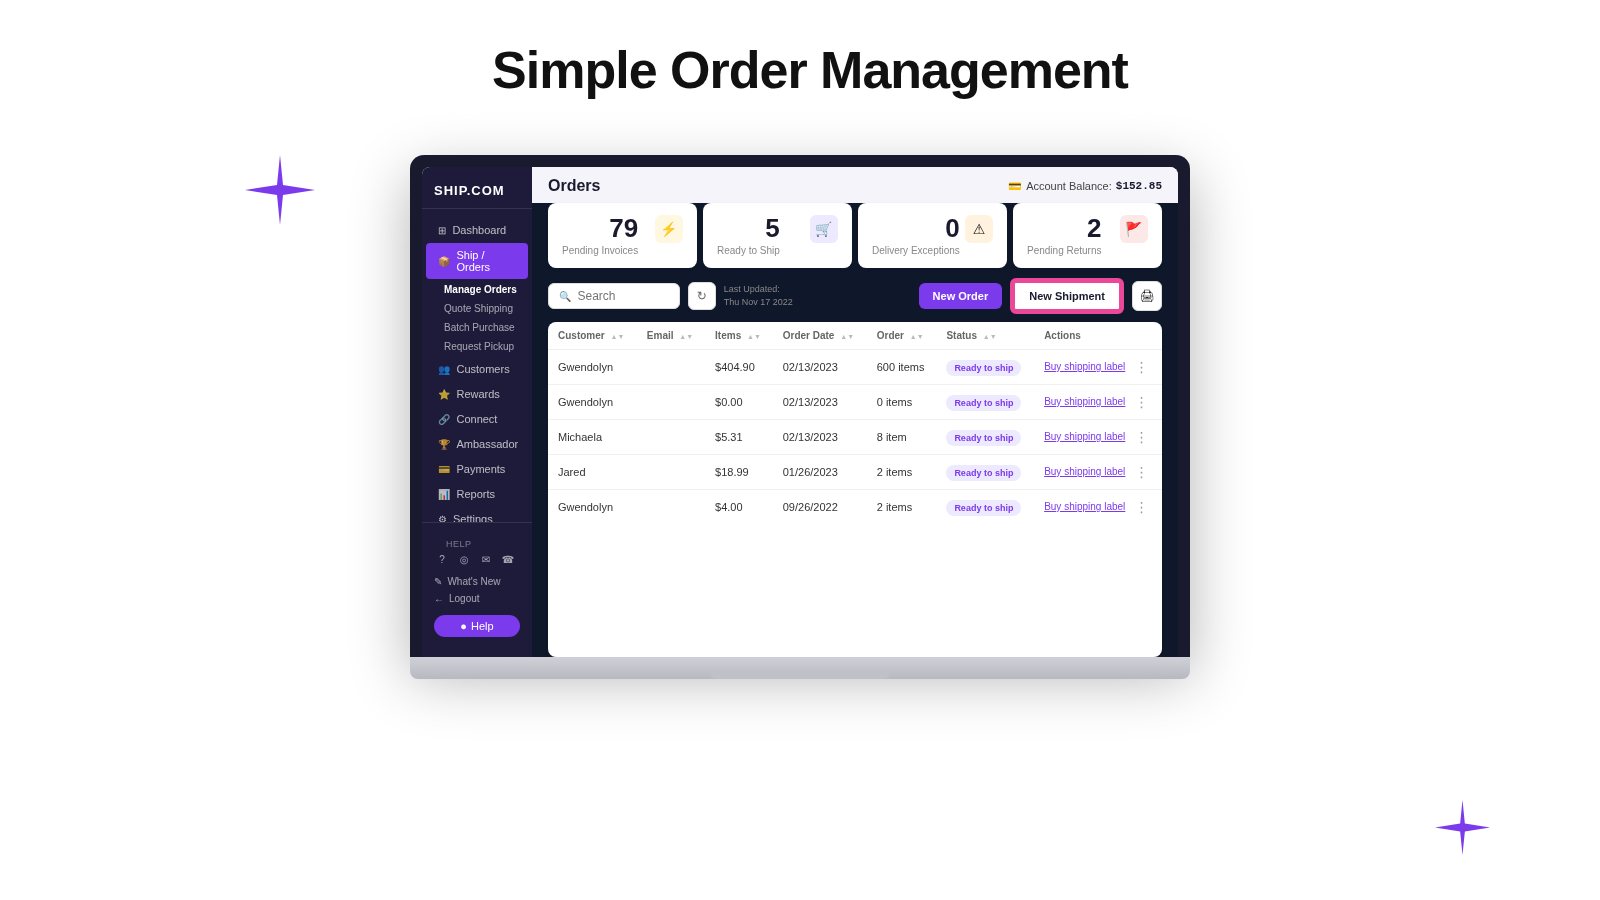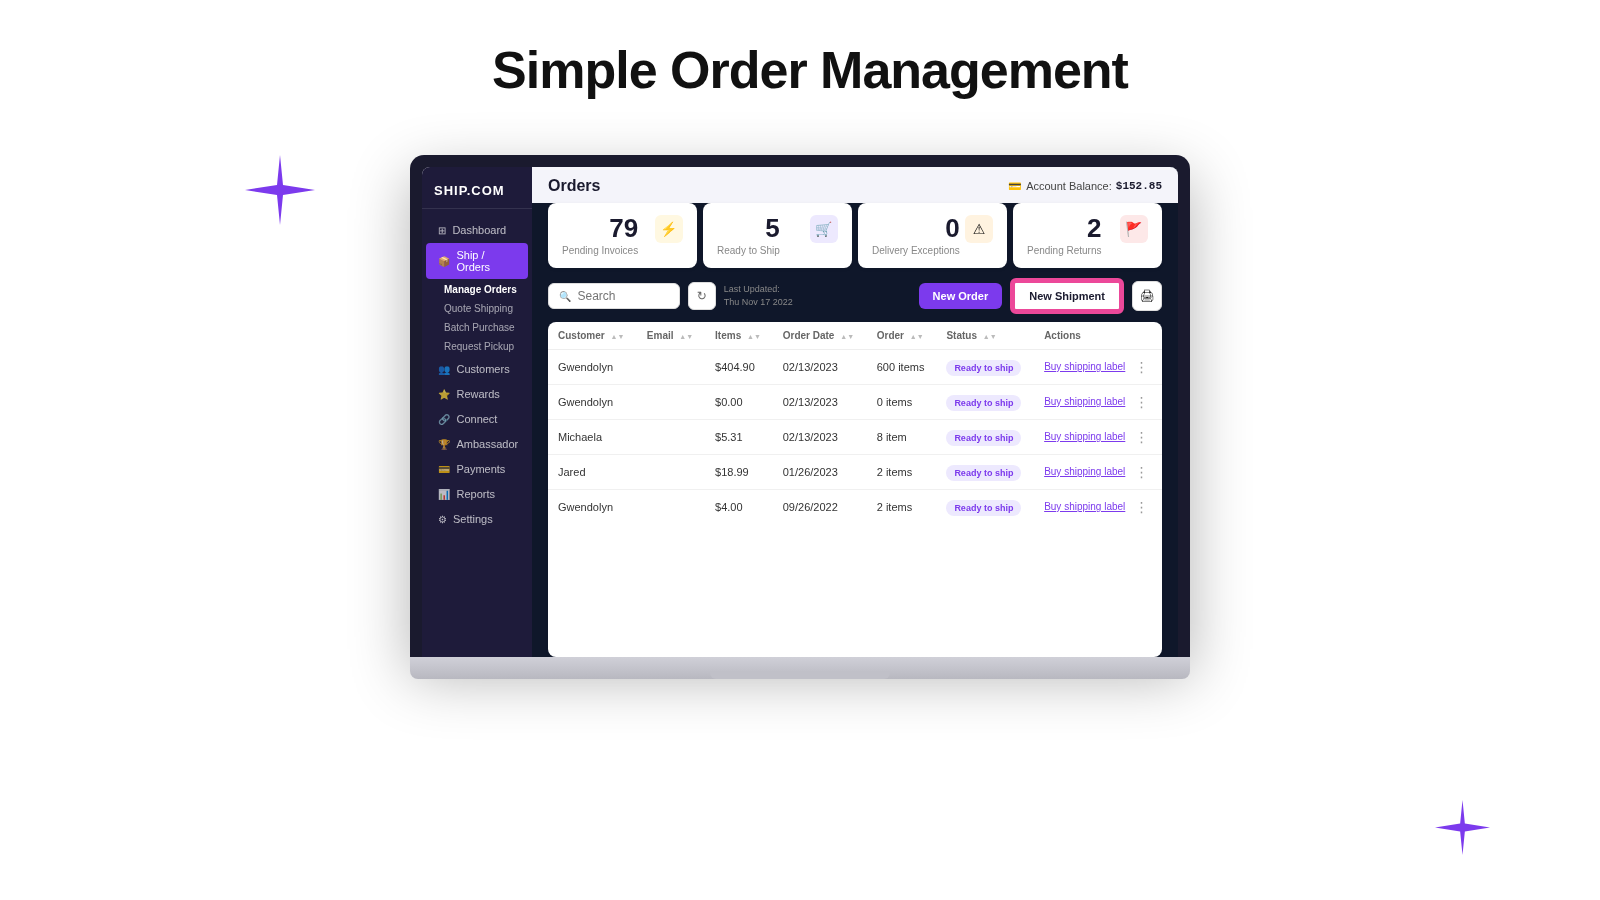--- a/index.html
+++ b/index.html
@@ -531,20 +531,41 @@
           <div class="sidebar-item">
             <span style="font-size:10px;">📊</span>
             <span>Reports</span>
           </div>
           <div class="sidebar-item">
             <span style="font-size:10px;">⚙</span>
             <span>Settings</span>
           </div>
         </div>
 
+        <div class="sidebar-help-section">
+          <div class="sidebar-section-label">Help</div>
+          <div class="help-icons-row">
+            <div class="help-icon-btn">?</div>
+            <div class="help-icon-btn">◎</div>
+            <div class="help-icon-btn">✉</div>
+            <div class="help-icon-btn">☎</div>
+          </div>
+          <div class="sidebar-link">
+            <span>✎</span>
+            <span>What's New</span>
+          </div>
+          <div class="sidebar-link">
+            <span>←</span>
+            <span>Logout</span>
+          </div>
+          <button class="help-button">
+            <span>●</span>
+            <span>Help</span>
+          </button>
+        </div>
       </div>
 
       <div class="main-content">
 
         <div class="main-header">
           <h2 class="page-heading">Orders</h2>
           <div class="account-balance">
             <span>💳</span>
             <span>Account Balance:</span>
             <span class="balance-amount">$152.85</span>

